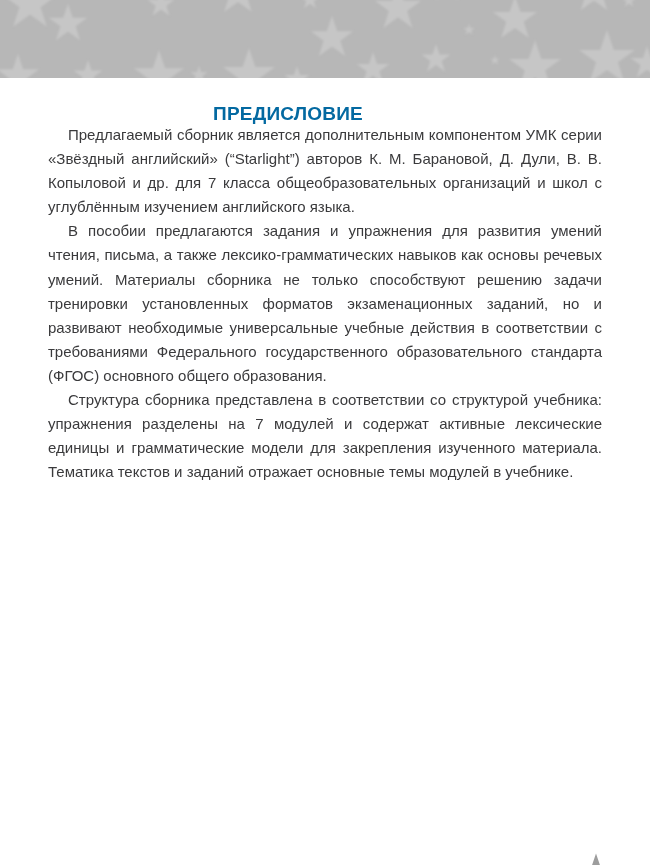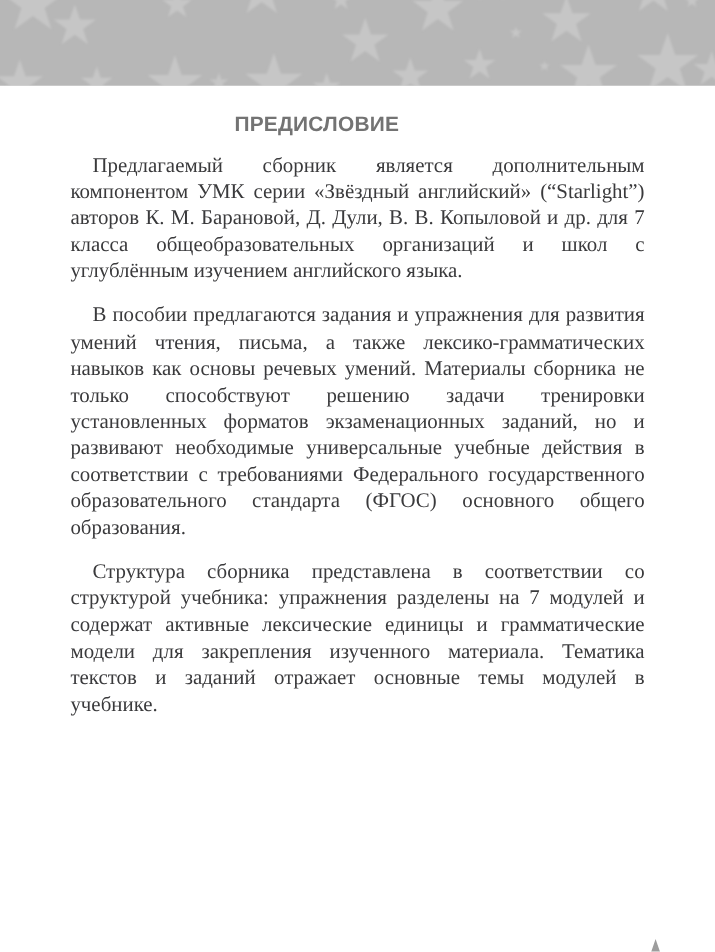--- a/index.html
+++ b/index.html
@@ -46,37 +46,37 @@
     padding: 0;
     position: absolute;
     left: 0;
     top: 25px;
     width: 576px;
     text-align: center;
     font-family: "Liberation Sans", sans-serif;
     font-weight: bold;
     font-size: 19px;
     letter-spacing: 0.2px;
-    color: #737373;
+    color: #0369a1;
   }
 
   #body-text {
     position: absolute;
     left: 48px;
     top: 45px;
     width: 554px;
   }
 
   .para {
-    margin: 16px;
+    margin: 0;
     padding: 0;
     text-indent: 20px;
     text-align: justify;
-    font-family: Liberation Serif, serif;
-    font-size: 19px;
+    font-family: Liberation Sans, sans-serif;
+    font-size: 15px;
     line-height: 24.1px;
     color: #3a3a3c;
     hyphens: manual;
     -webkit-hyphens: manual;
   }
 
   
   #page-number {
     position: absolute;
     left: 565px;

